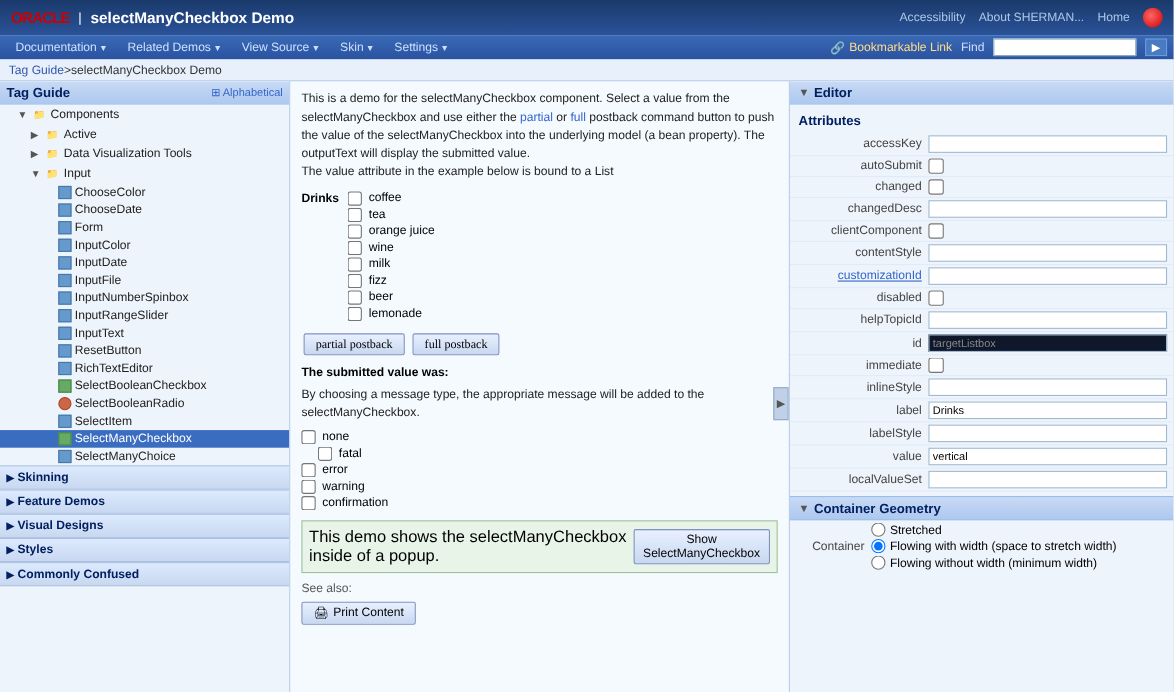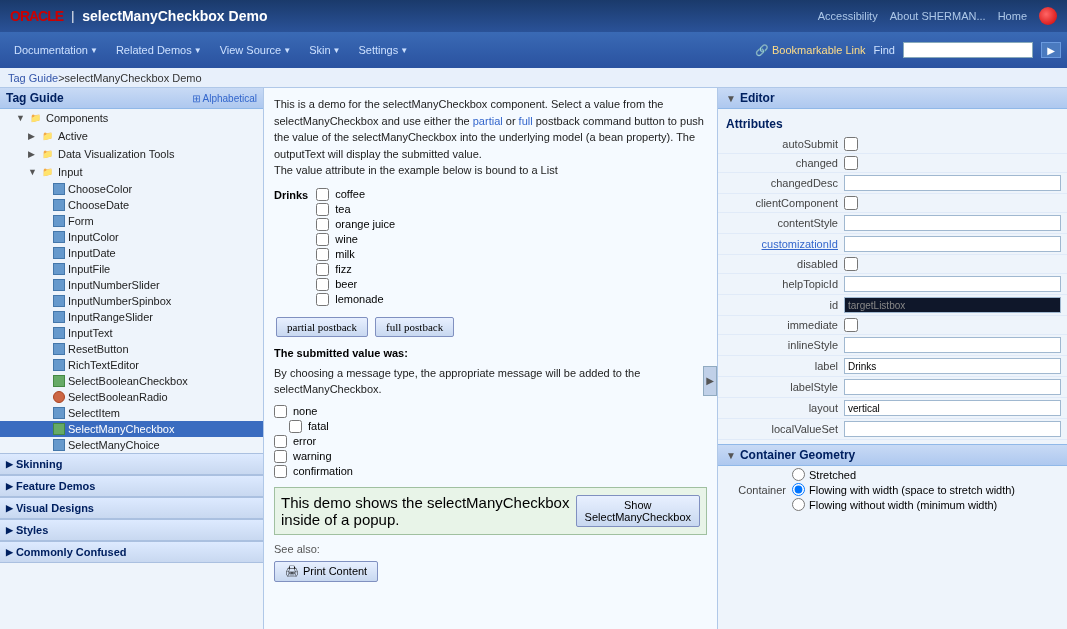--- a/index.html
+++ b/index.html
@@ -9,21 +9,21 @@
     #header { background: linear-gradient(to bottom, #1a3a6b, #2a5298); height: 32px; display: flex; align-items: center; padding: 0 10px; justify-content: space-between; }
     #header-left { display: flex; align-items: center; gap: 8px; }
     #logo { display: flex; align-items: center; gap: 4px; }
     #logo-oracle { color: #c00; font-weight: bold; font-size: 14px; letter-spacing: -1px; }
     #logo-text { color: #fff; font-size: 14px; font-weight: bold; }
     #header-right { display: flex; align-items: center; gap: 12px; }
     #header-right a { color: #adc8e8; font-size: 11px; text-decoration: none; cursor: pointer; }
     #oracle-circle { width: 18px; height: 18px; background: radial-gradient(circle at 40% 40%, #ff6666, #cc0000); border-radius: 50%; }
 
     
-    #navbar { background: linear-gradient(to bottom, #3a6ab5, #2a52a0); height: 36px; display: flex; padding: 0 6px; gap: 2px; }
+    #navbar { background: linear-gradient(to bottom, #3a6ab5, #2a52a0); height: 22px; display: flex; padding: 0 6px; gap: 2px; }
     .nav-item { color: #cce0ff; font-size: 11px; padding: 2px 8px; cursor: pointer; display: flex; align-items: center; gap: 2px; }
     .nav-arrow { font-size: 8px; }
     #nav-right { margin-left: auto; display: flex; align-items: center; gap: 8px; }
     #bookmarkable { color: #ffdd88; font-size: 11px; cursor: pointer; display: flex; align-items: center; gap: 3px; }
     #find-label { color: #cce0ff; font-size: 11px; }
     #find-input { height: 16px; width: 130px; border: 1px solid #8ab; font-size: 10px; padding: 1px 3px; }
     #find-btn { background: #4a7abf; border: 1px solid #6a9adf; color: #fff; height: 16px; width: 20px; font-size: 10px; cursor: pointer; display: flex; align-items: center; justify-content: center; }
 
     
     #breadcrumb { background: #e8f0fb; height: 20px; display: flex; align-items: center; padding: 0 8px; border-bottom: 1px solid #b0c8e8; font-size: 11px; }
@@ -225,25 +225,20 @@
         <span class="item-text"> InputDate</span>
       </div>
       <div class="tree-item tree-indent-3">
         <span class="tree-arrow"></span>
         <span class="tree-icon" style="background:#6699cc;width:12px;height:12px;border:1px solid #4477aa;display:inline-block;"></span>
         <span class="item-text"> InputFile</span>
       </div>
       <div class="tree-item tree-indent-3">
         <span class="tree-arrow"></span>
         <span class="tree-icon" style="background:#6699cc;width:12px;height:12px;border:1px solid #4477aa;display:inline-block;"></span>
-        <span class="item-text"> InputNumberSlider</span>
-      </div>
-      <div class="tree-item tree-indent-3">
-        <span class="tree-arrow"></span>
-        <span class="tree-icon" style="background:#6699cc;width:12px;height:12px;border:1px solid #4477aa;display:inline-block;"></span>
         <span class="item-text"> InputNumberSpinbox</span>
       </div>
       <div class="tree-item tree-indent-3">
         <span class="tree-arrow"></span>
         <span class="tree-icon" style="background:#6699cc;width:12px;height:12px;border:1px solid #4477aa;display:inline-block;"></span>
         <span class="item-text"> InputRangeSlider</span>
       </div>
       <div class="tree-item tree-indent-3">
         <span class="tree-arrow"></span>
         <span class="tree-icon" style="background:#6699cc;width:12px;height:12px;border:1px solid #4477aa;display:inline-block;"></span>
@@ -410,20 +405,24 @@
 
   <div id="editor">
     <div id="editor-header">
       <span style="font-size:10px;color:#555;">▼</span>
       <span id="editor-title">Editor</span>
     </div>
     <div id="editor-scroll">
       <div class="attr-section-title">Attributes</div>
 
       <div class="attr-row">
+        <span class="attr-label">accessKey</span>
+        <input class="attr-input" type="text" value="" style="">
+      </div>
+      <div class="attr-row">
         <span class="attr-label">autoSubmit</span>
         <input class="attr-checkbox" type="checkbox" style="">
       </div>
       <div class="attr-row">
         <span class="attr-label">changed</span>
         <input class="attr-checkbox" type="checkbox" style="">
       </div>
       <div class="attr-row">
         <span class="attr-label">changedDesc</span>
         <input class="attr-input" type="text" value="" style="">
@@ -462,21 +461,21 @@
       </div>
       <div class="attr-row">
         <span class="attr-label">label</span>
         <input class="attr-input" type="text" value="Drinks" style="">
       </div>
       <div class="attr-row">
         <span class="attr-label">labelStyle</span>
         <input class="attr-input" type="text" value="" style="">
       </div>
       <div class="attr-row">
-        <span class="attr-label">layout</span>
+        <span class="attr-label">value</span>
         <input class="attr-input" type="text" value="vertical" style="">
       </div>
       <div class="attr-row">
         <span class="attr-label">localValueSet</span>
         <input class="attr-input" type="text" value="" style="">
       </div>
 
       <div style="background: linear-gradient(to bottom, #c8daf5, #aec8ef); padding: 3px 8px; display:flex; align-items:center; gap:4px; border-top:1px solid #90b8e8; border-bottom: 1px solid #90b8e8; margin-top: 4px;">
         <span style="font-size:10px;color:#555;">▼</span>
         <span style="font-size:12px;font-weight:bold;color:#002060;">Container Geometry</span>

